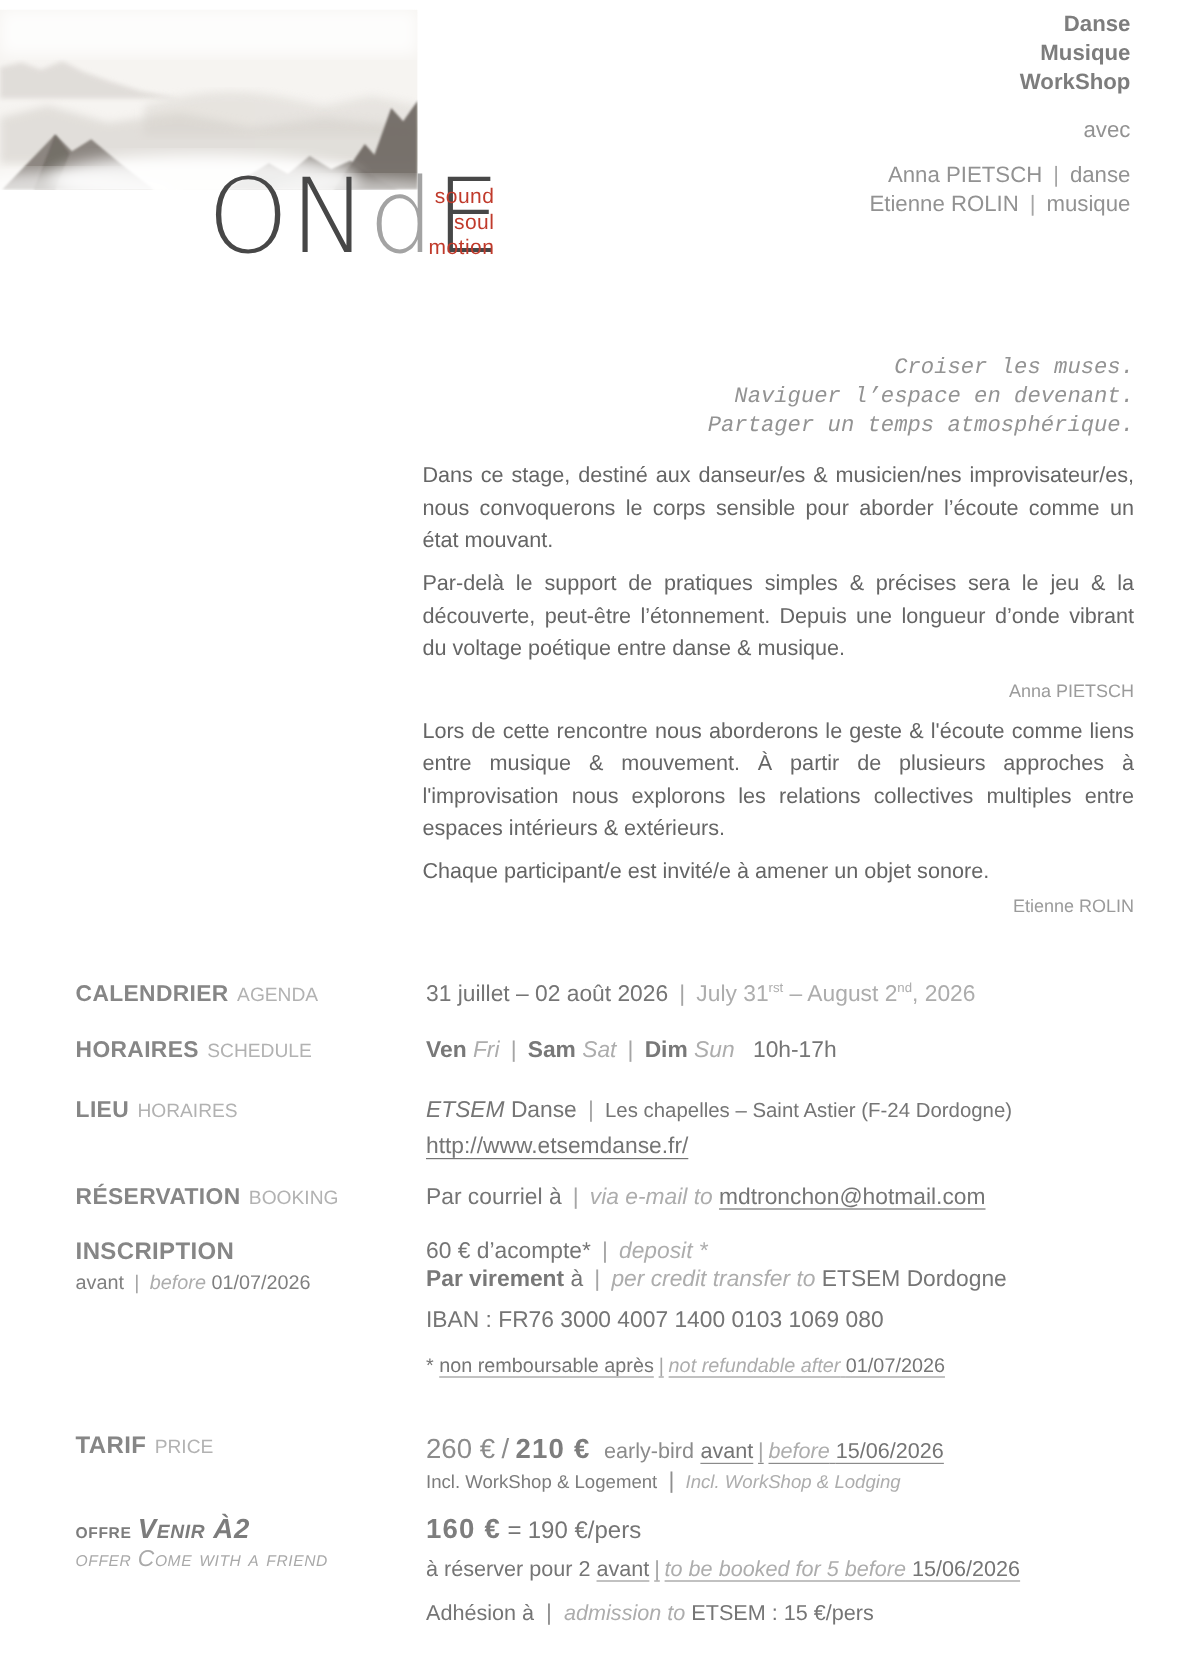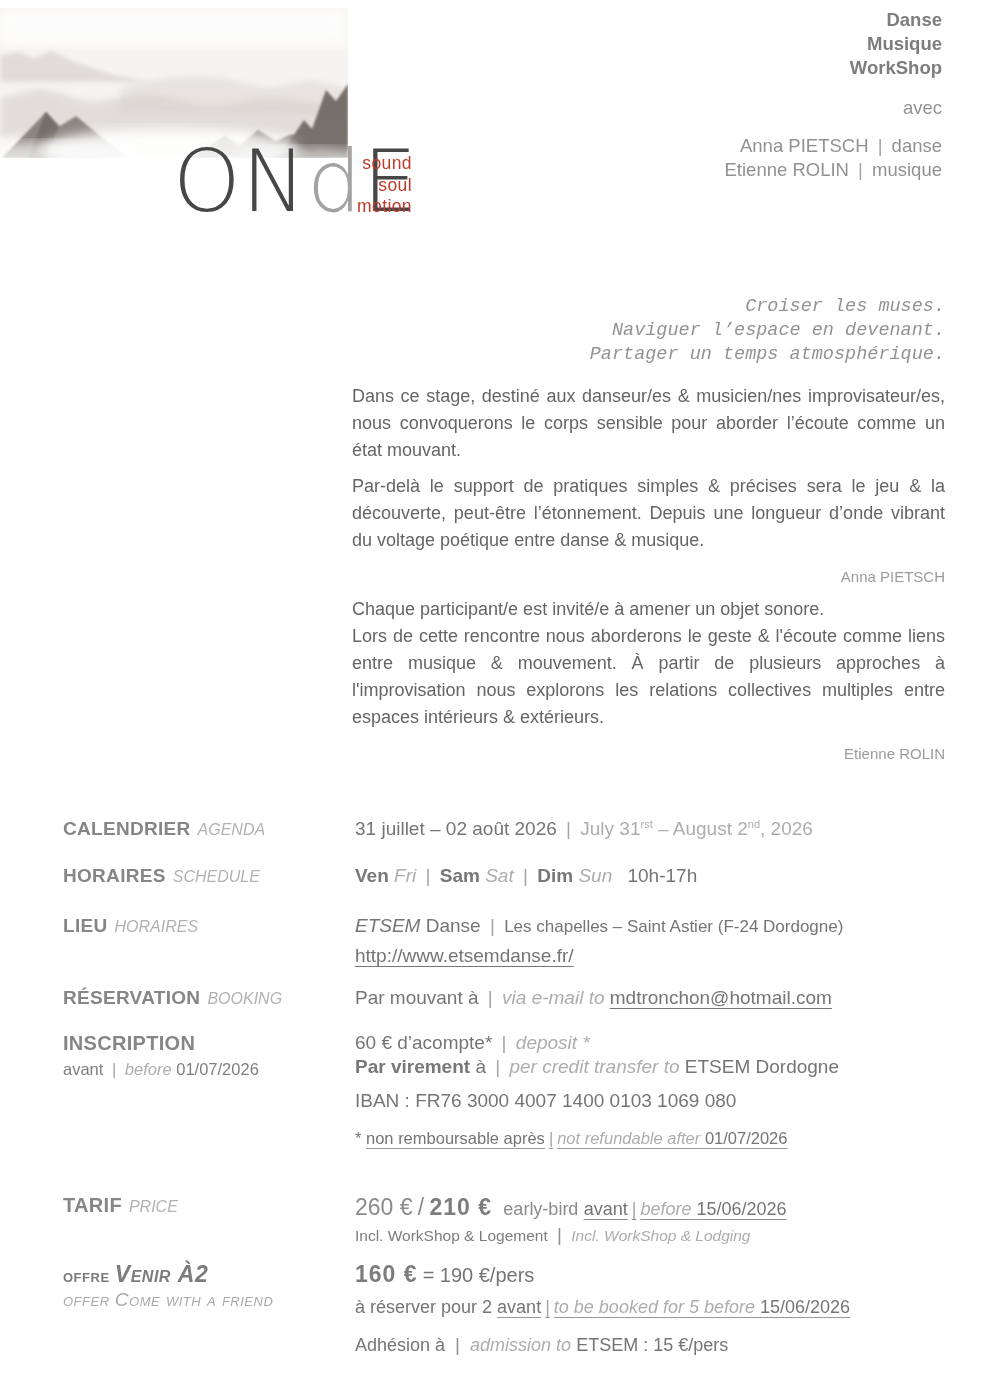--- a/index.html
+++ b/index.html
@@ -35,21 +35,21 @@
     position:absolute; left:352px; right:37px;
     color:#656565; font-size:18px; line-height:27px; text-align:justify;
   }
   .block p { margin:0 0 9px 0; }
   .block .author { text-align:right; font-size:15px; color:#9b9b9b; margin-top:2px; }
   
   .row { position:absolute; left:63px; right:37px; font-size:19px; }
   .lbl { position:absolute; left:0; top:0; width:288px; }
   .val { margin-left:292px; }
   .lbl-fr { font-weight:bold; font-size:19px; color:#868686; letter-spacing:.3px; }
-  .lbl-en { font-style:italic; font-size:16px; color:#b2b2b2; margin-left:7px; }
+  .lbl-en { font-size:16px; color:#b2b2b2; margin-left:7px; }
   .lbl-sub { font-size:16.5px; color:#7f7f7f; margin-top:5px; }
   .v-dark  { color:#757575; }
   .v-bold  { color:#787878; font-weight:bold; }
   .v-light { color:#adadad; }
   .it { font-style:italic; }
   .pipe { color:#a5a5a5; padding:0 4px; }
   .pipe-tall { color:#8f8f8f; padding:0 5px; font-size:19px; }
   .sm { font-size:16.5px; }
   .cond { font-size:17px; }
   .u-wrap {
@@ -134,22 +134,22 @@
     <div>Partager un temps atmosphérique.</div>
   </div>
 
   <div class="block" style="top:383px">
     <p>Dans ce stage, destiné aux danseur/es &amp; musicien/nes improvisateur/es, nous convoquerons le corps sensible pour aborder l’écoute comme un état mouvant.</p>
     <p>Par-delà le support de pratiques simples &amp; précises sera le jeu &amp; la découverte, peut-être l’étonnement. Depuis une longueur d’onde vibrant du voltage poétique entre danse &amp; musique.</p>
     <div class="author">Anna PIETSCH</div>
   </div>
 
   <div class="block" style="top:596px">
+    <p>Lors de cette rencontre nous aborderons le geste &amp; l'écoute comme liens entre musique &amp; mouvement. À partir de plusieurs approches à l'improvisation nous explorons les relations collectives multiples entre espaces intérieurs &amp; extérieurs.</p>
     <p style="margin-bottom:0">Chaque participant/e est invité/e à amener un objet sonore.</p>
-    <p>Lors de cette rencontre nous aborderons le geste &amp; l'écoute comme liens entre musique &amp; mouvement. À partir de plusieurs approches à l'improvisation nous explorons les relations collectives multiples entre espaces intérieurs &amp; extérieurs.</p>
     <div class="author">Etienne ROLIN</div>
   </div>
 
   <div class="row" style="top:818px">
     <div class="lbl">
       <span class="lbl-fr">CALENDRIER</span><span class="lbl-en">AGENDA</span>
     </div>
     <div class="val line">
       <span class="v-dark">31 juillet – 02 août 2026</span>
       <span class="pipe">|</span>
@@ -189,21 +189,21 @@
         <span class="link">http://www.etsemdanse.fr/</span>
       </div>
     </div>
   </div>
 
   <div class="row" style="top:987px">
     <div class="lbl">
       <span class="lbl-fr">RÉSERVATION</span><span class="lbl-en">BOOKING</span>
     </div>
     <div class="val line">
-      <span class="v-dark">Par mouvant à</span>
+      <span class="v-dark">Par courriel à</span>
       <span class="pipe">|</span>
       <span class="v-light it">via e-mail to</span>
       <span class="link">mdtronchon@hotmail.com</span>
     </div>
   </div>
 
   <div class="row" style="top:1032px">
     <div class="lbl">
       <div class="lbl-fr" style="font-size:20px">INSCRIPTION</div>
       <div class="lbl-sub line">

